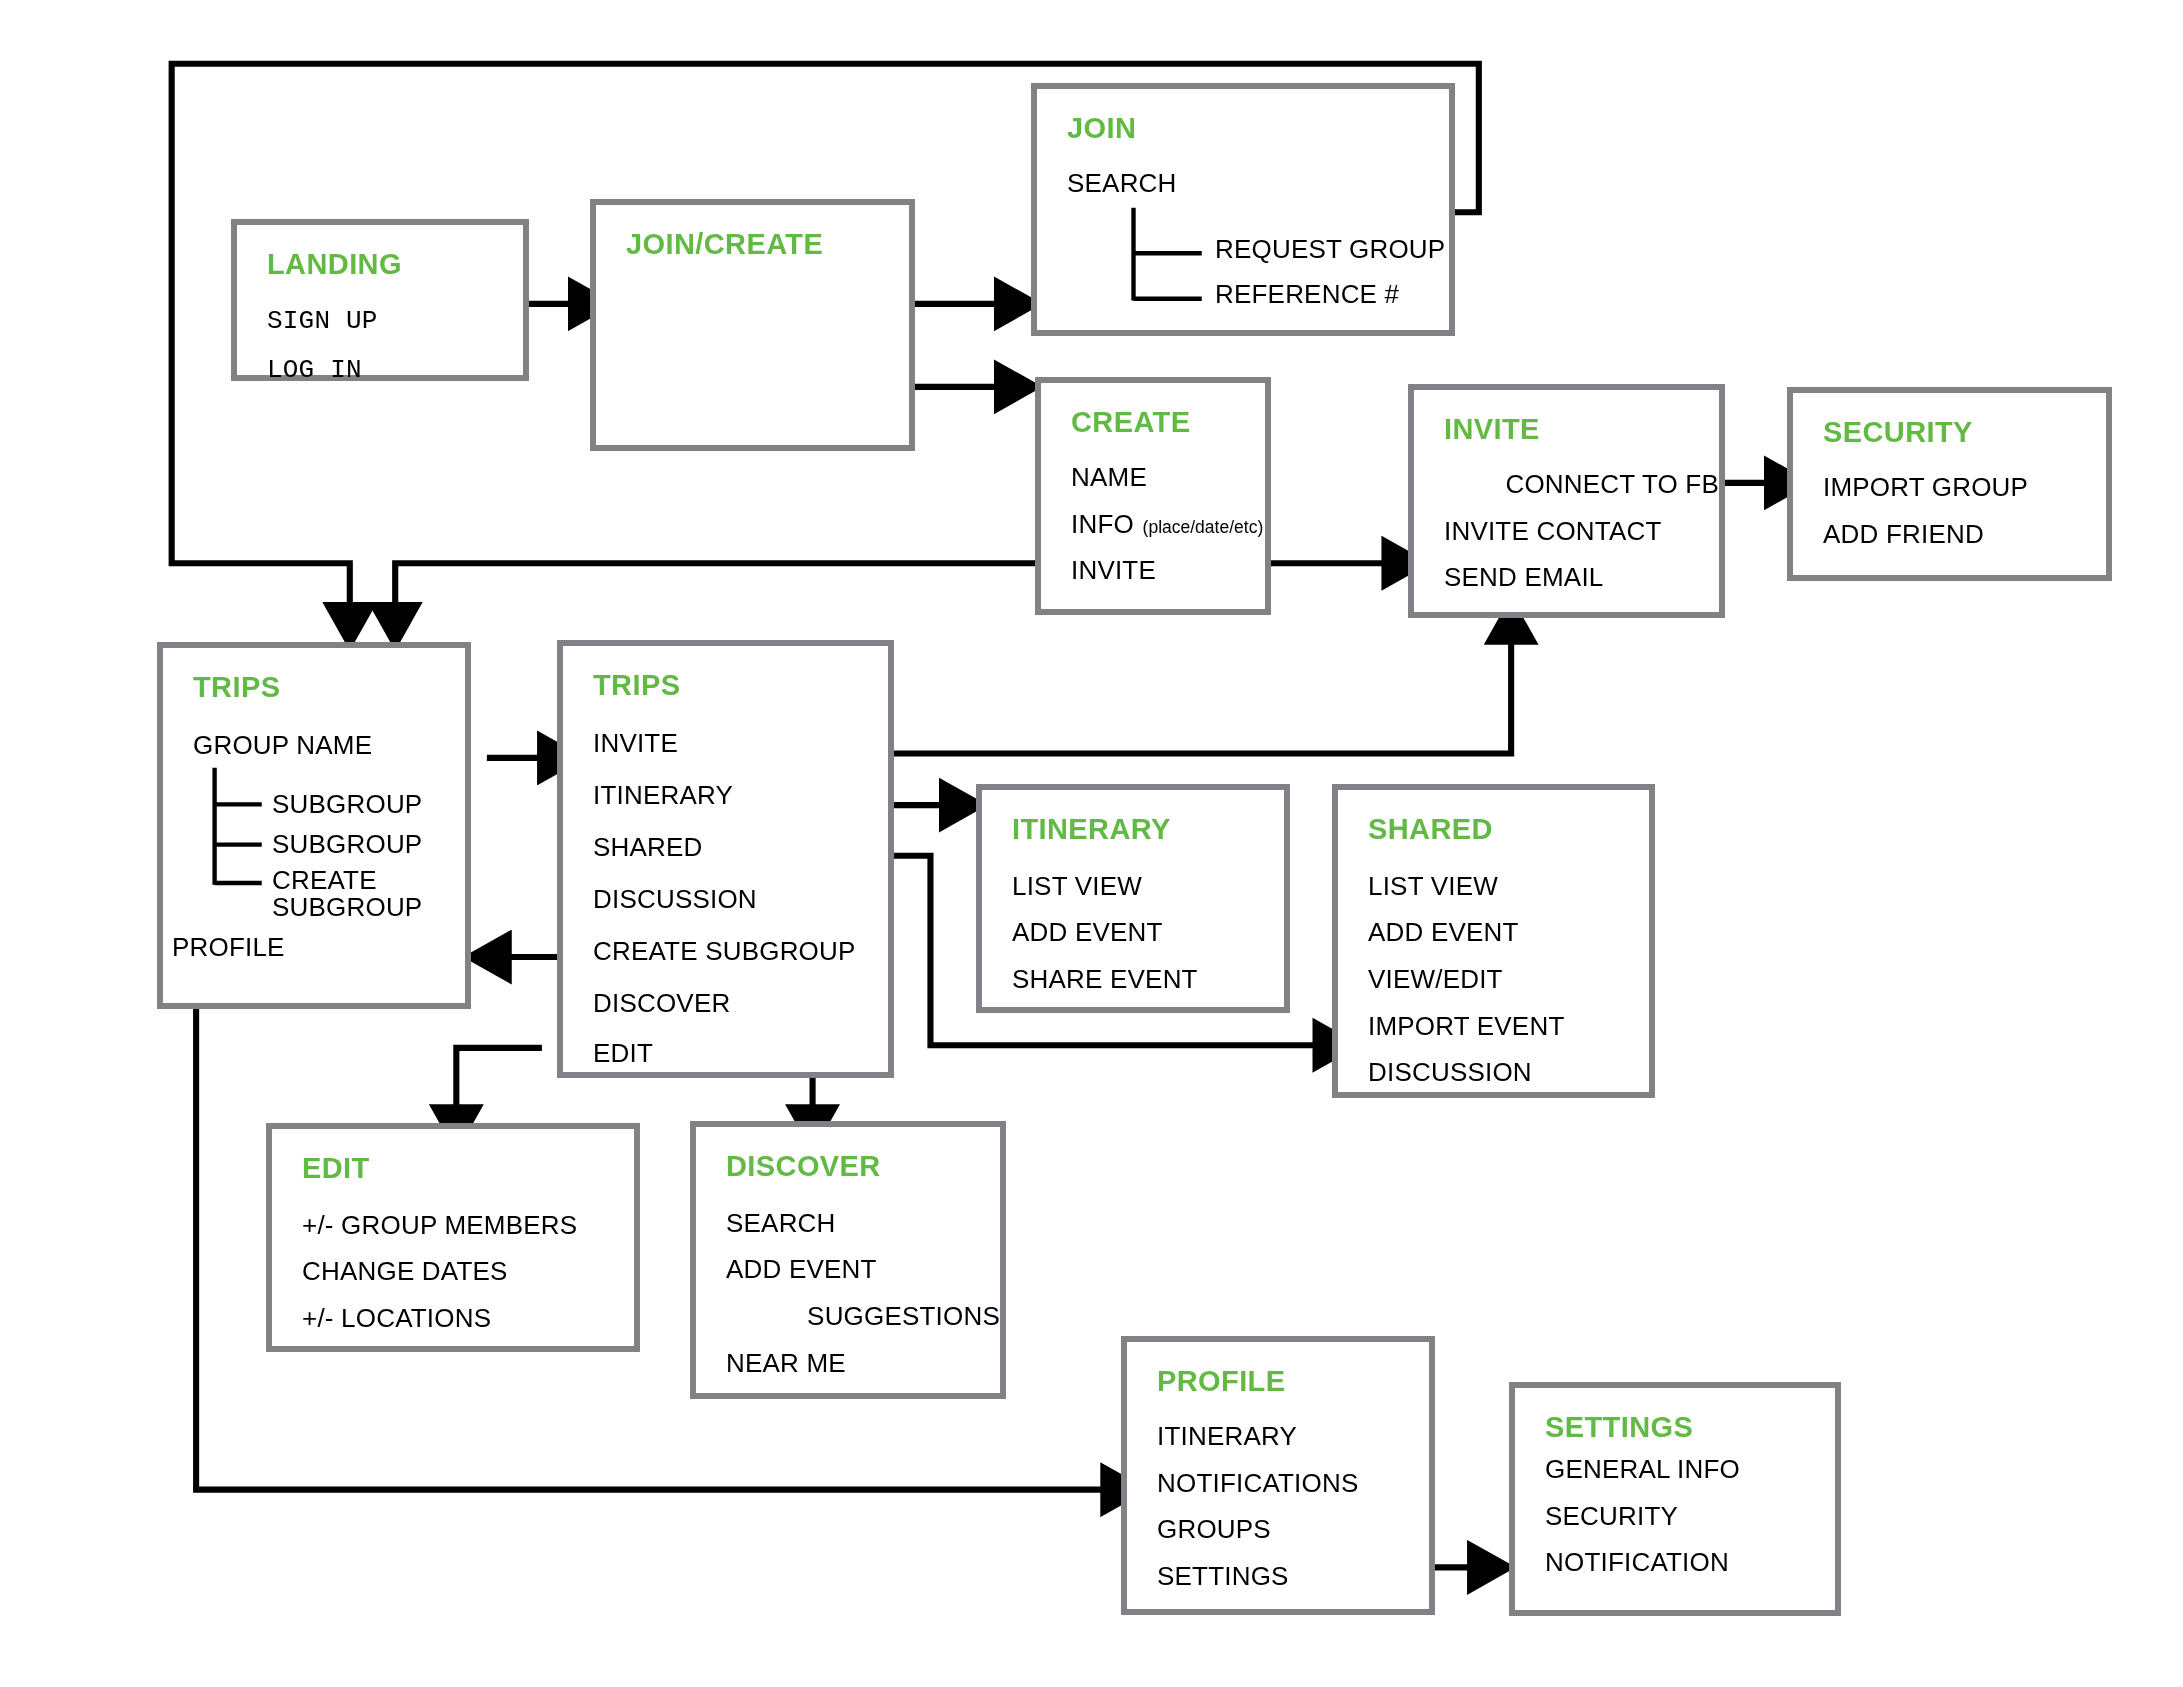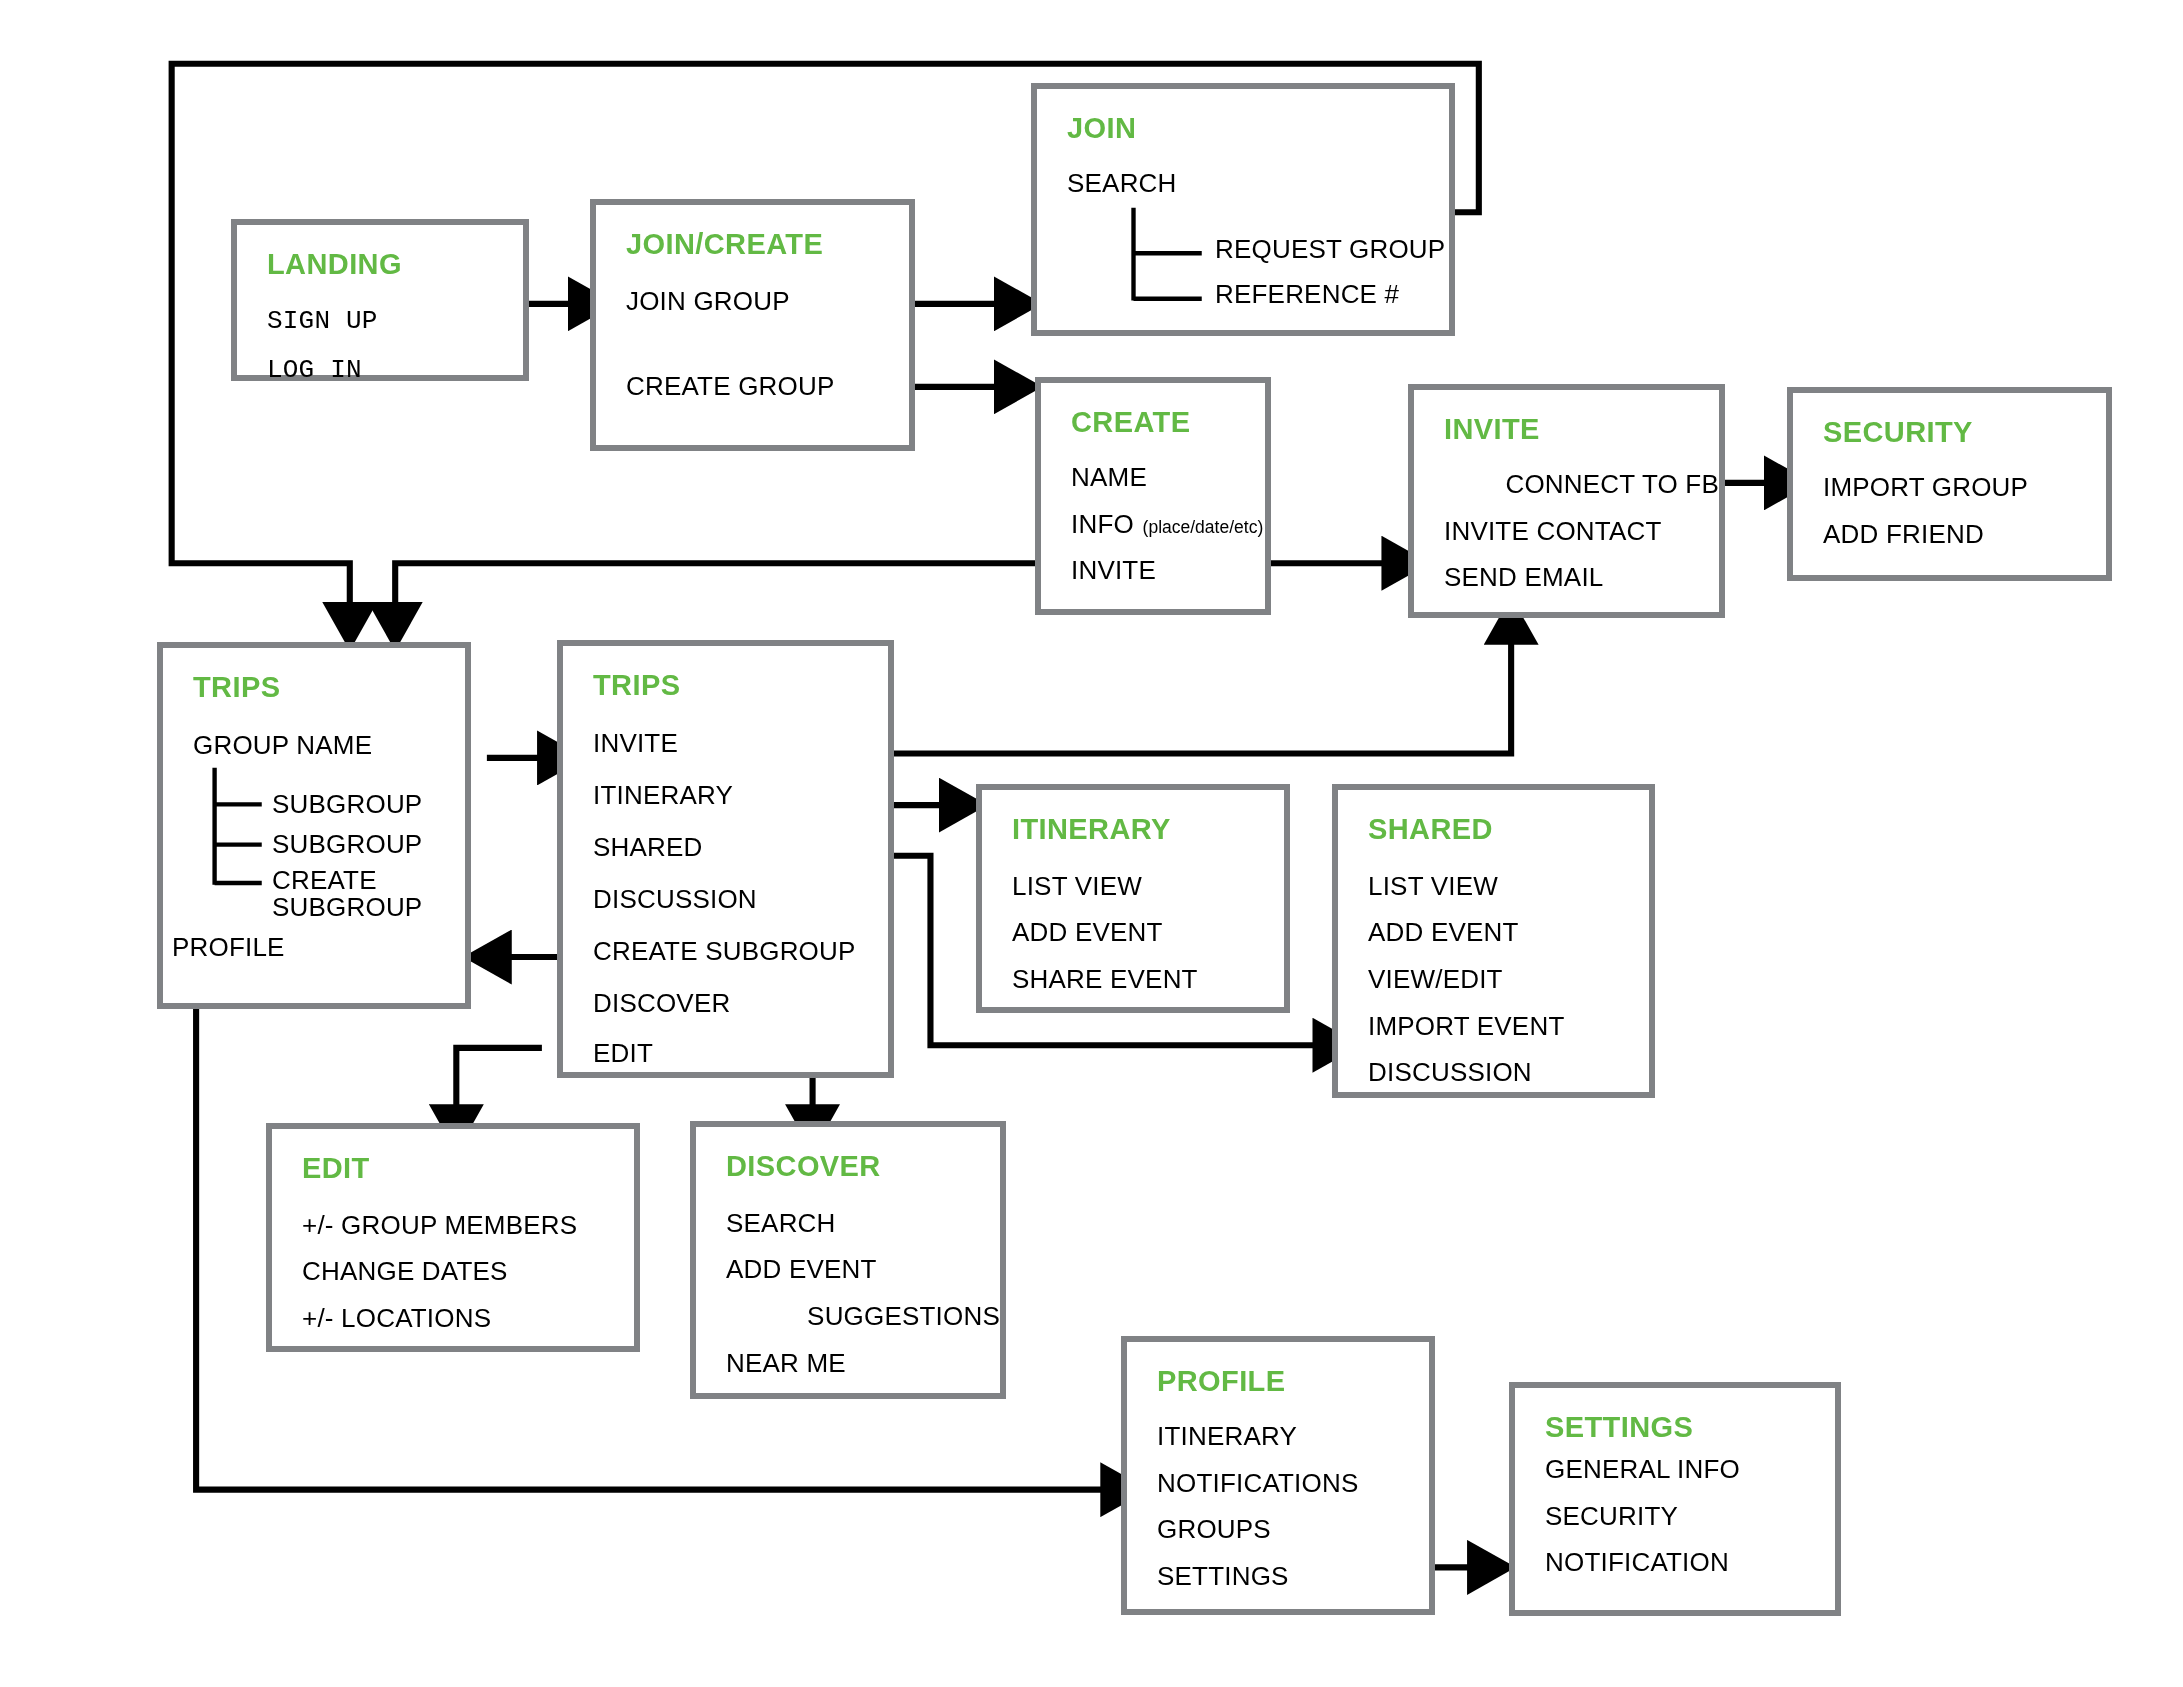--- a/index.html
+++ b/index.html
@@ -90,24 +90,20 @@
   <div class="node pad gap-b" style="left:231px;top:219px;width:298px;height:162px;">
     <div class="node-title">LANDING</div>
     <div class="items">
       <div class="node-item" style="margin-top:24.5px;">SIGN UP</div>
       <div class="node-item">LOG IN</div>
     </div>
   </div>
 
   <div class="node pad" style="left:590px;top:199px;width:325px;height:252px;">
     <div class="node-title">JOIN/CREATE</div>
-    <div class="items">
-      <div class="node-item" style="margin-top:24.5px;">JOIN GROUP</div>
-      <div class="node-item" style="margin-top:54px;">CREATE GROUP</div>
-    </div>
   </div>
 
   <div class="node pad" style="left:1031px;top:83px;width:424px;height:253px;">
     <div class="node-title">JOIN</div>
     <div class="items">
       <div class="node-item" style="margin-top:23px;">SEARCH</div>
       <div class="tree" style="margin-top:7px;position:relative;height:98px;">
         <svg width="105" height="98" style="position:absolute;left:63px;top:0;" viewBox="0 0 120 112">
           <g stroke="#000000" stroke-width="5" fill="none">
             <path d="M4,2 L4,108"></path>

